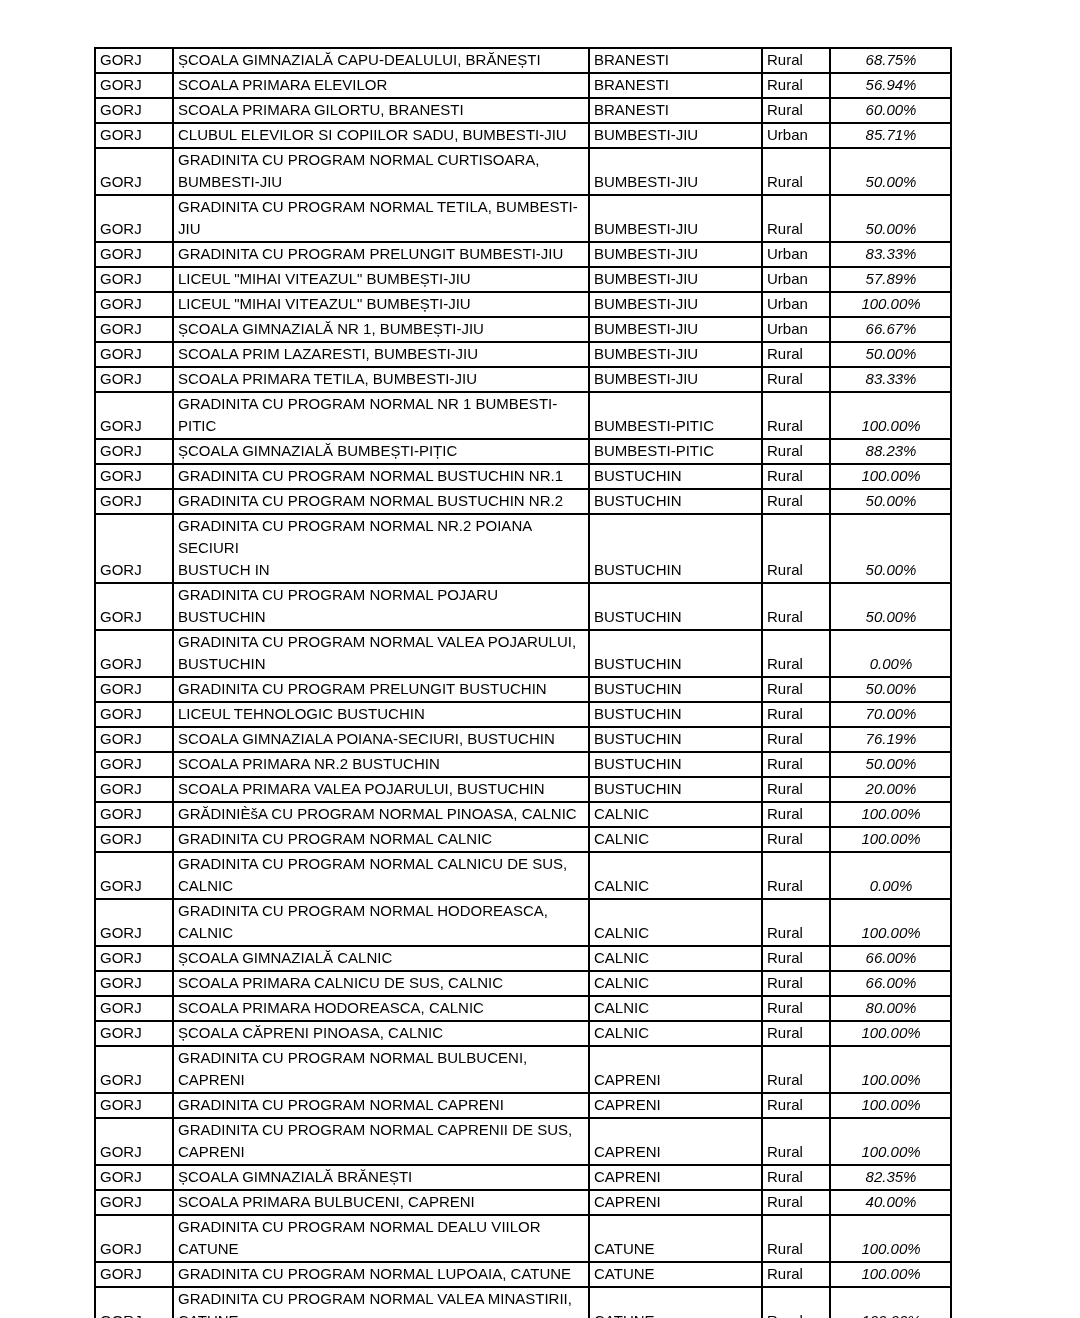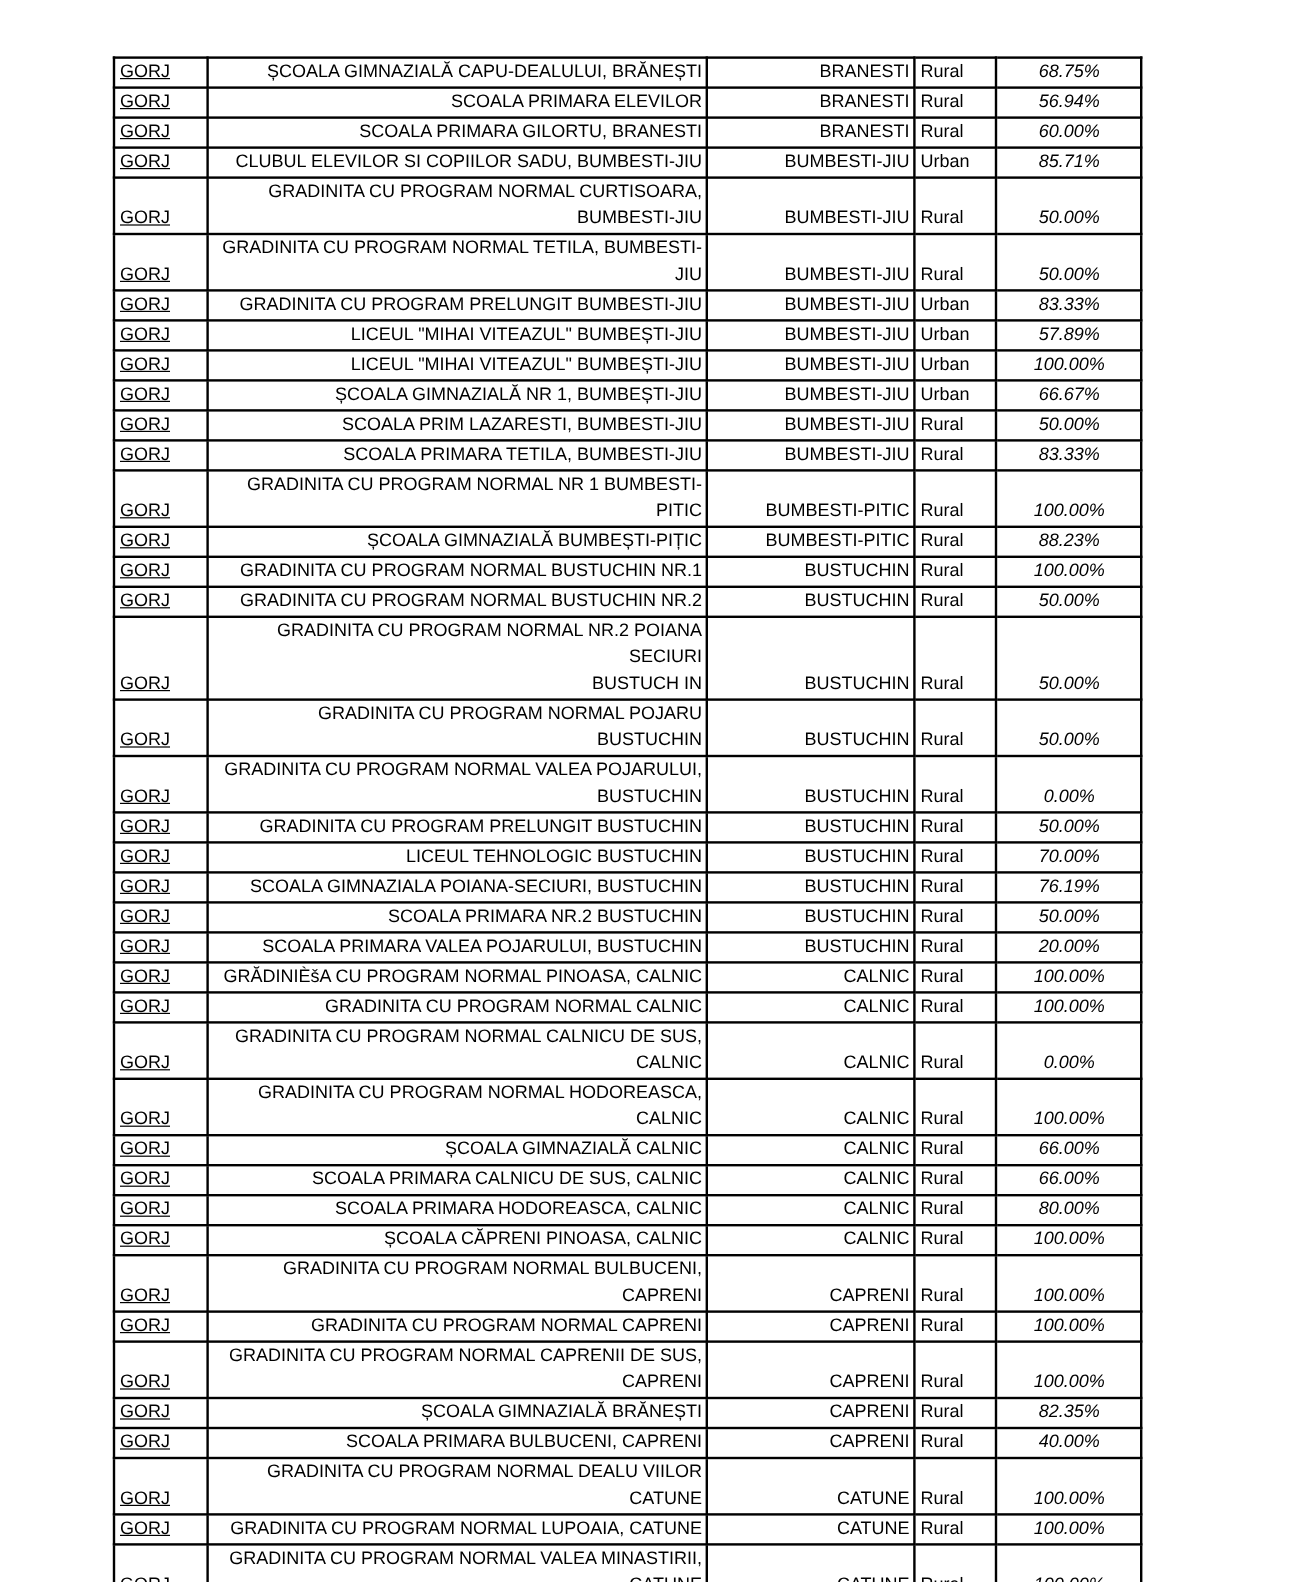--- a/index.html
+++ b/index.html
@@ -24,23 +24,23 @@
     vertical-align: bottom;
     font-size: 15px;
     line-height: 22px;
     color: #000000;
     padding: 0 3px 1px 4px;
     overflow: hidden;
     white-space: pre-line;
   }
   table.schools tr { height: 22.5px; }
   table.schools tr.tall { height: 45px; }
-  td.col-county   { width: 69px; text-decoration: underline; }
-  td.col-school   { width: 407px; text-align: right; }
-  td.col-locality { width: 164px; text-align: right; }
+  td.col-county   { width: 69px; }
+  td.col-school   { width: 407px; }
+  td.col-locality { width: 164px; }
   td.col-area     { width: 59px; margin-left: 32px; }
   td.col-percent  { width: 112px; text-align: center; font-style: italic; }
 </style>
 </head>
 <body>
 
 <div class="sheet">
   <table class="schools">
     <tbody>
         <tr>

